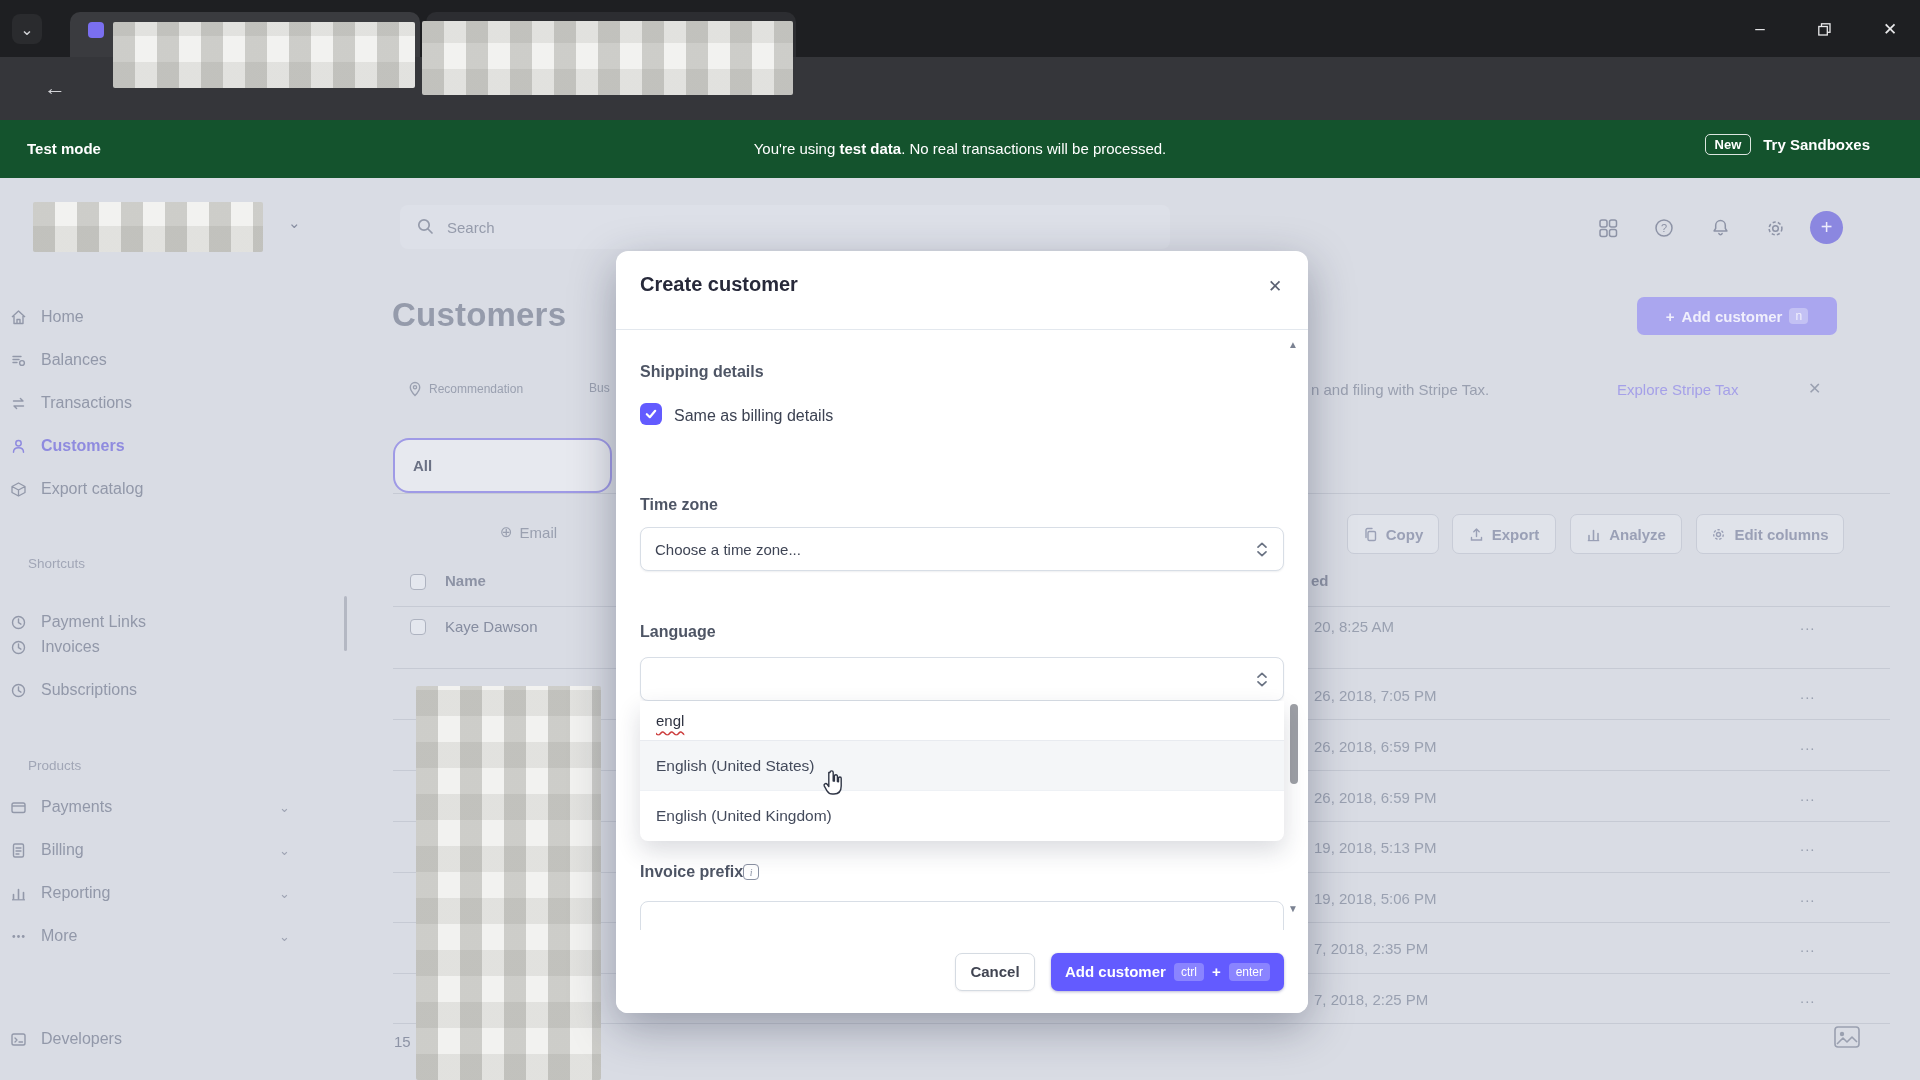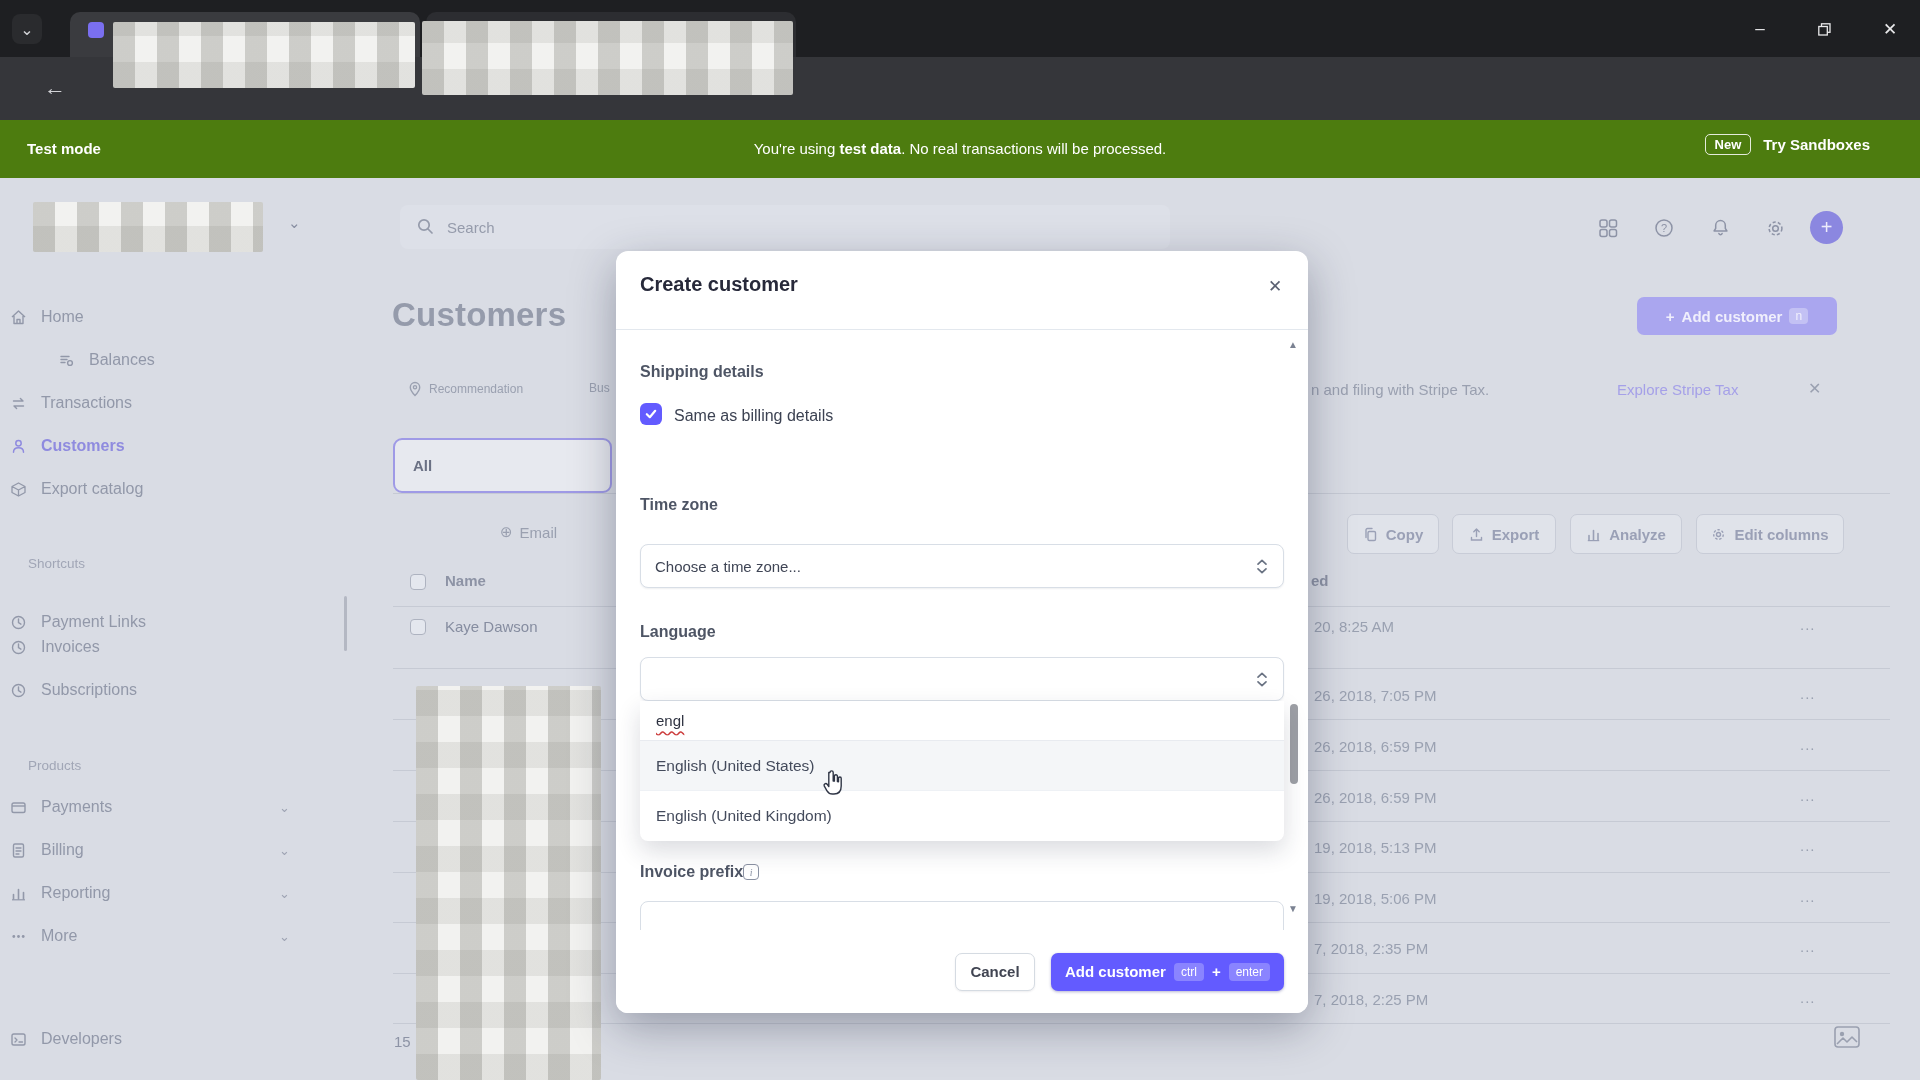--- a/index.html
+++ b/index.html
@@ -22,21 +22,21 @@
   #favicon { left:88px; top:22px; width:16px; height:16px; border-radius:4px; background:#7a6ff0; }
   #tab-chevron-btn { left:12px; top:14px; width:30px; height:30px; border-radius:8px; background:#2a2b2e;
     color:#cfd0d4; font-size:16px; display:flex; align-items:center; justify-content:center; }
   .win-ctl { top:14px; width:30px; height:30px; color:#e8e8ea; display:flex; align-items:center; justify-content:center; font-size:17px; }
   #omnibox { left:190px; top:70px; width:1410px; height:38px; border-radius:19px; background:#27282c; }
   #incognito-chip { left:1729px; top:68px; height:40px; padding:0 14px; border-radius:20px; background:#44464b;
     display:flex; align-items:center; gap:8px; color:#e9e9ec; font-size:15px; }
   .tb-icon { top:76px; width:26px; height:26px; color:#d2d3d6; display:flex; align-items:center; justify-content:center; }
 
   
-  #banner { left:0; top:120px; width:1920px; height:58px; background:#4d7c0f; color:#fff; font-size:15px; }
+  #banner { left:0; top:120px; width:1920px; height:58px; background:#14532d; color:#fff; font-size:15px; }
   #banner .bold { font-weight:bold; }
   #banner-left { left:27px; top:20px; font-weight:bold; }
   #banner-center { left:0; top:20px; width:1920px; text-align:center; }
   #banner-right { right:50px; top:14px; display:flex; align-items:center; gap:12px; }
   #new-badge { border:1px solid rgba(255,255,255,.85); border-radius:5px; padding:2px 9px; font-size:13px; font-weight:bold; }
 
   
   #app { left:0; top:178px; width:1920px; height:902px; background:#d9dce4; }
 
   
@@ -53,21 +53,21 @@
     display:flex; align-items:center; justify-content:center; font-size:20px; }
   #page-title { left:392px; top:118px; font-size:33px; font-weight:bold; color:#959bab; letter-spacing:.2px; }
   #add-customer-top { left:1637px; top:119px; width:200px; height:38px; border-radius:7px; background:#aaa6ef;
     color:#f0effc; font-size:15px; font-weight:bold; display:flex; align-items:center; justify-content:center; gap:7px; }
   #add-customer-top .kbd { background:rgba(255,255,255,.30); border-radius:4px; font-size:12px; font-weight:normal; padding:1px 6px; }
   .chip { top:203px; font-size:12px; color:#9aa0b0; display:flex; align-items:center; gap:7px; }
   #tax-text { left:1311px; top:203px; font-size:15px; color:#9aa0b0; }
   #tax-link { left:1617px; top:203px; font-size:15px; color:#a5a0e8; }
   #tax-close { left:1808px; top:201px; font-size:16px; color:#9aa0b0; }
   #all-card { left:393px; top:260px; width:219px; height:55px; background:#e7e9ef; border:2px solid #9f9ae6;
-    border-radius:9px; display:flex; align-items:center; padding-left:18px; color:#6b7184; font-size:15px; font-weight:bold; }
+    border-radius:16px; display:flex; align-items:center; padding-left:18px; color:#6b7184; font-size:15px; font-weight:bold; }
   .hline { background:#c6cad4; height:1px; }
   .pill { top:345px; font-size:15px; color:#9aa0b0; display:flex; align-items:center; gap:7px; }
   .tool-btn { top:336px; height:40px; border-radius:7px; background:#e0e3ea; border:1px solid #c8ccd7;
     color:#9aa0b6; font-size:15px; font-weight:bold; display:flex; align-items:center; justify-content:center; gap:8px; }
   .cbx { width:16px; height:16px; border:1.5px solid #aeb3c0; border-radius:4px; background:#e4e7ee; }
   #col-name { left:445px; top:394px; font-size:15px; font-weight:bold; color:#8d93a5; }
   #col-created-frag { left:1311px; top:394px; font-size:15px; font-weight:bold; color:#8d93a5; }
   #row1-name { left:445px; top:440px; font-size:15px; color:#868da0; }
   .date-cell { left:1314px; font-size:15px; color:#9aa1b1; }
   .dots-cell { left:1800px; font-size:15px; color:#9aa1b1; letter-spacing:1px; }
@@ -178,21 +178,21 @@
         <div class="side-item">
       <span class="ic">
             <svg width="17" height="17" viewBox="0 0 17 17">
               <path d="M2 8 8.5 2 15 8M4 7v7.5h9V7M7 14.5v-4h3v4" fill="none" stroke="#9298a9" stroke-width="1.4" stroke-linejoin="round"></path>
             </svg>
           </span>
       <span>Home</span>
         </div>
       </div>
 
-    <div class="abs side-row" style="top:169px;padding-left:48px;">
+    <div class="abs side-row" style="top:169px;">
         <div class="side-item">
       <span class="ic">
             <svg width="17" height="17" viewBox="0 0 17 17">
               <path d="M3 4.5h8M3 7.5h6M3 10.5h4" fill="none" stroke="#9298a9" stroke-width="1.4" stroke-linecap="round"></path>
               <circle cx="12" cy="11" r="2.4" fill="none" stroke="#9298a9" stroke-width="1.4"></circle>
             </svg>
           </span>
       <span>Balances</span>
         </div>
       </div>
@@ -502,21 +502,21 @@
     <div class="abs m-label" style="top:112px;">Shipping details</div>
 
     <div class="abs" id="m-checkbox">
       <svg width="14" height="14" viewBox="0 0 14 14">
           <path d="M2.8 7.2 5.8 10.2 11.2 3.8" fill="none" stroke="#fff" stroke-width="2.2" stroke-linecap="round" stroke-linejoin="round"></path>
         </svg>
     </div>
     <div class="abs" id="m-check-label">Same as billing details</div>
 
     <div class="abs m-label" style="top:245px;">Time zone</div>
-    <div class="abs m-select" style="top:293px;">
+    <div class="abs m-select" style="top:276px;">
       <span>Choose a time zone...</span>
       <svg width="14" height="17" viewBox="0 0 14 17">
           <path d="M3 6.2 7 2.4l4 3.8M3 10.8l4 3.8 4-3.8" fill="none" stroke="#6a7383" stroke-width="1.7" stroke-linecap="round" stroke-linejoin="round"></path>
         </svg>
     </div>
 
     <div class="abs m-label" style="top:372px;">Language</div>
     <div class="abs m-select" style="top:406px;">
       <span></span>
       <svg width="14" height="17" viewBox="0 0 14 17">

